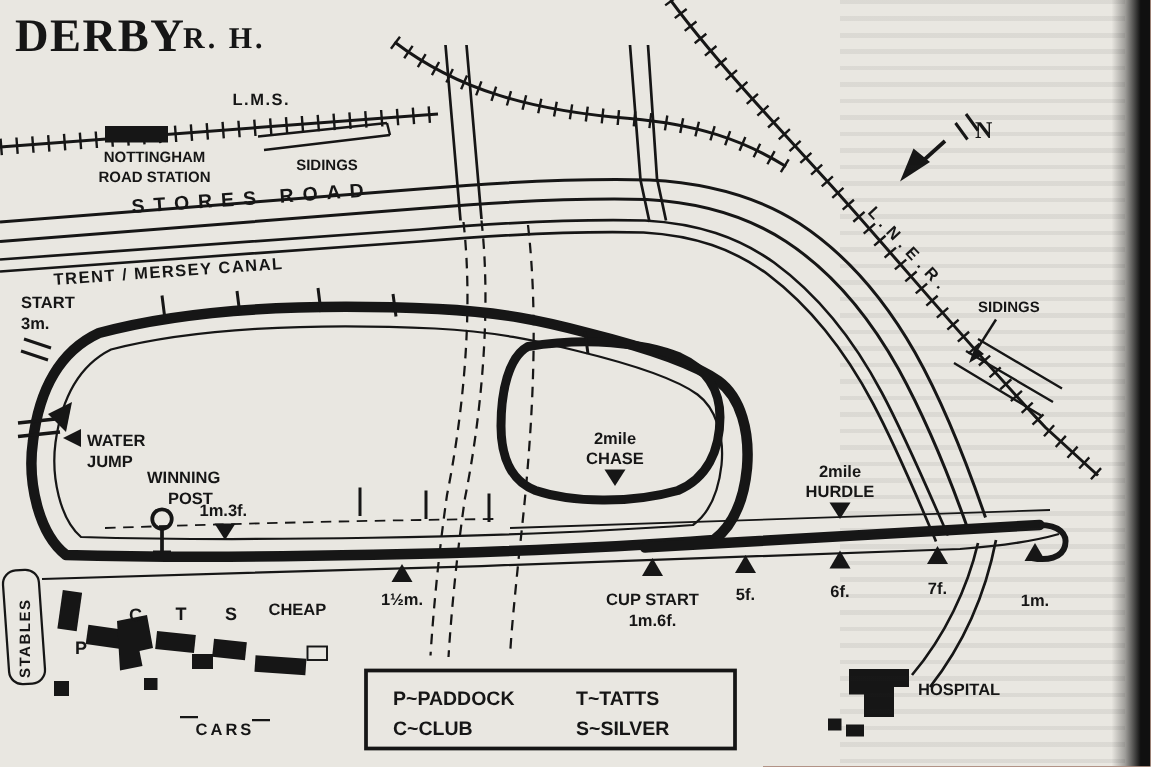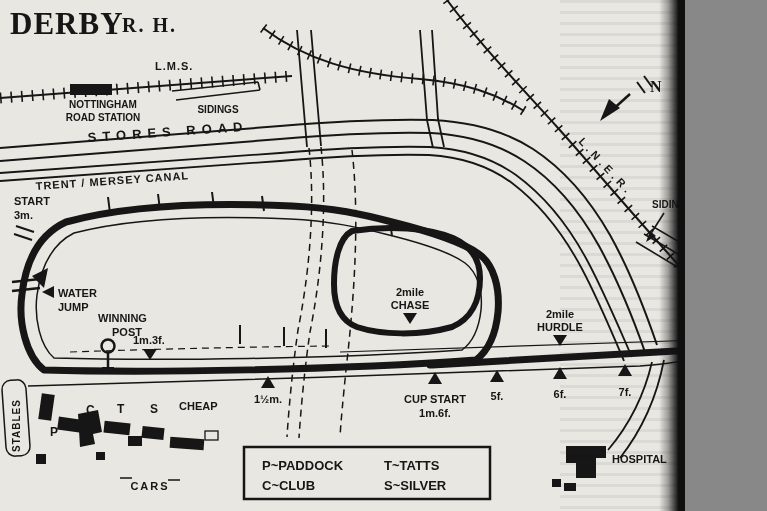--- a/index.html
+++ b/index.html
@@ -1,18 +1,18 @@
 <!DOCTYPE html>
 <html><head>
 <meta charset="utf-8">
 <style>
   html,body{margin:0;padding:0;background:#888;}
   .page{
     position:relative;
-    width:685px;height:511px;
+    width:767px;height:511px;
     background:#c2410c;
     overflow:hidden;
     font-family:"Liberation Sans", sans-serif;
   }
   svg{position:absolute;left:0;top:0;}
   svg text{
     fill:#161616;
     font-family:"Liberation Sans", sans-serif;
     font-weight:700;
   }

